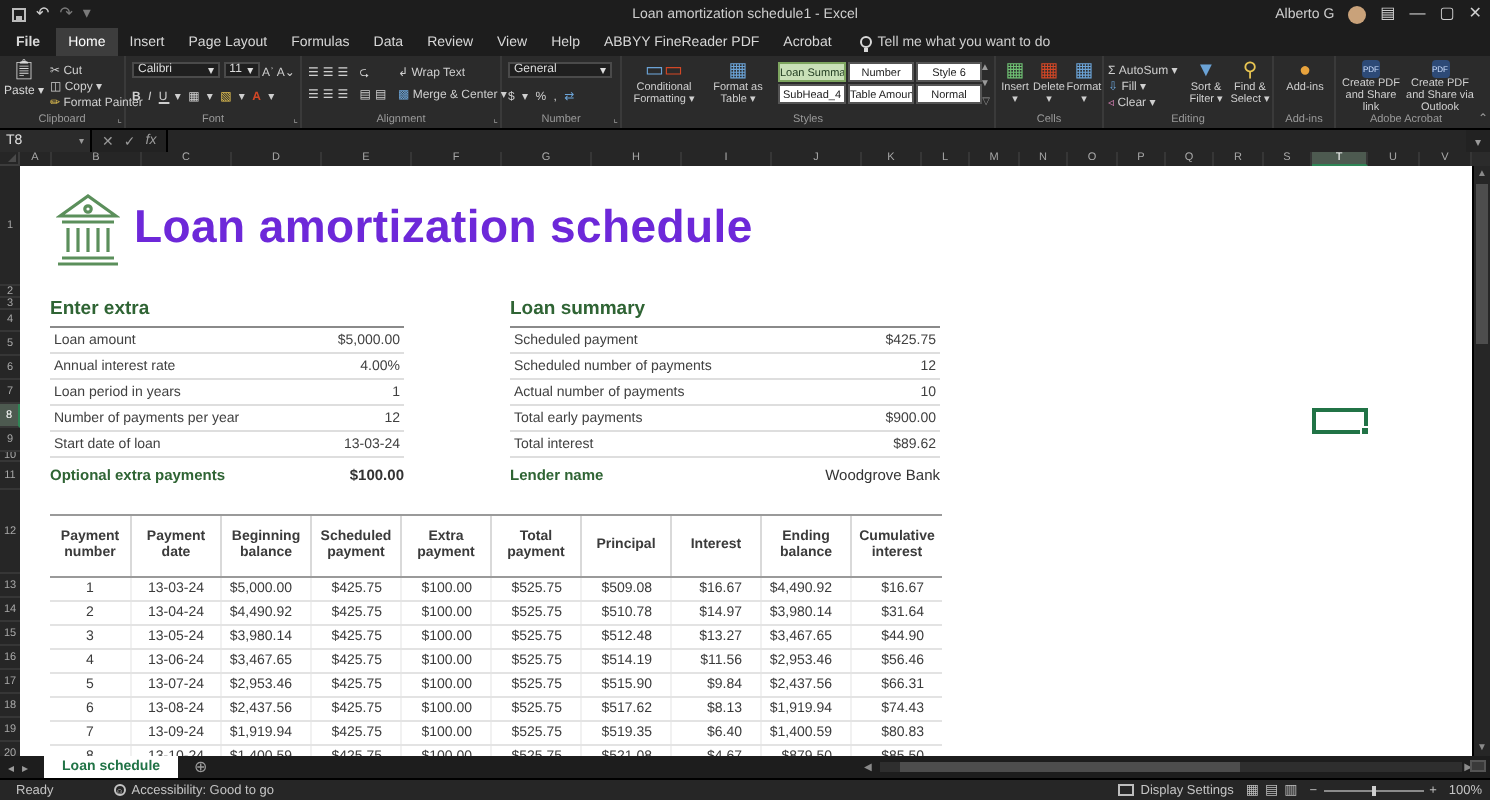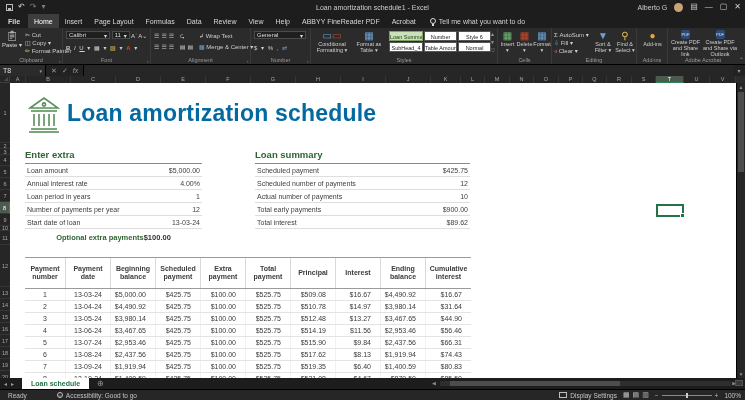--- a/index.html
+++ b/index.html
@@ -52,25 +52,25 @@
   #corner:after { content:""; position:absolute; right:1px; bottom:1px; border-left:4px solid transparent; border-bottom:4px solid #4a4a4a; }
   #colheaders { position:absolute; left:10px; top:76px; width:726px; height:7px; background:#262626; display:flex; }
   .colh { height:7px; border-right:1px solid #363636; color:#a8a8a8; font-size:5.5px; line-height:7px; text-align:center; overflow:hidden; }
   .colh.sel { background:#4d5a50; color:#fff; border-bottom:1px solid #2e8555; }
   #rownums { position:absolute; left:0; top:83px; width:10px; height:295px; background:#262626; overflow:hidden; }
   .rown { border-bottom:1px solid #363636; color:#a8a8a8; font-size:5.5px; text-align:center; overflow:hidden; display:flex; align-items:center; justify-content:center; }
   .rown.sel { background:#4d5a50; color:#fff; border-right:1px solid #2e8555; }
   
   #sheet { position:absolute; left:10px; top:83px; width:726px; height:295px; background:#fff; color:#333; overflow:hidden; }
   #bank-icon { position:absolute; left:18px; top:12px; }
-  #sheet-title { position:absolute; left:57px; top:17px; font-size:23px; font-weight:bold; color:#0369a1; letter-spacing:0.2px; }
+  #sheet-title { position:absolute; left:57px; top:17px; font-size:23px; font-weight:bold; color:#6d28d9; letter-spacing:0.2px; }
   .sechead { position:absolute; font-size:9.5px; font-weight:bold; color:#2f6434; }
   .sumtable { position:absolute; border-top:1px solid #8a8a8a; }
   .sumrow { height:13px; display:flex; justify-content:space-between; align-items:center; border-bottom:1px solid #dedede; font-size:7px; color:#404040; padding:0 2px; }
-  .extrarow { position:absolute; display:flex; justify-content:center; align-items:center; font-size:7.5px; font-weight:bold; }
+  .extrarow { position:absolute; display:flex; justify-content:space-between; align-items:center; font-size:7.5px; font-weight:bold; }
   .extrarow .xl { color:#2f6434; }
   .extrarow .xv { color:#333; }
   #amort { position:absolute; left:15px; top:174px; width:446px; }
   #amort-head { display:flex; border-top:1px solid #9a9a9a; border-bottom:1px solid #9a9a9a; background:#fff; }
   .th { height:30px; display:flex; align-items:center; justify-content:center; text-align:center; font-size:7px; font-weight:bold; color:#3b3b3b; border-right:1px solid #d9d9d9; line-height:8px; padding:0 3px; }
   .th:last-child { border-right:none; }
   .atr { display:flex; border-bottom:1px solid #e3e3e3; }
   .td { height:11px; font-size:7px; color:#3a3a3a; display:flex; align-items:center; border-right:1px solid #f1f1f1; }
   .td:last-child { border-right:none; }
   .td.ctr { justify-content:center; }
@@ -407,20 +407,24 @@
         </div>
         <div class="sumrow">
           <span>Total early payments</span>
           <span>$900.00</span>
         </div>
         <div class="sumrow">
           <span>Total interest</span>
           <span>$89.62</span>
         </div>
       </div>
+    <div class="extrarow" style="left:245px;top:150px;width:215px">
+      <span class="xl">Lender name</span>
+      <span class="xv" style="font-weight:normal">Woodgrove Bank</span>
+    </div>
 
     <div id="amort">
       <div id="amort-head">
           <div class="th" style="width: 41px;">Payment number</div>
           <div class="th" style="width: 45px;">Payment date</div>
           <div class="th" style="width: 45px;">Beginning balance</div>
           <div class="th" style="width: 45px;">Scheduled payment</div>
           <div class="th" style="width: 45px;">Extra payment</div>
           <div class="th" style="width: 45px;">Total payment</div>
           <div class="th" style="width: 45px;">Principal</div>

